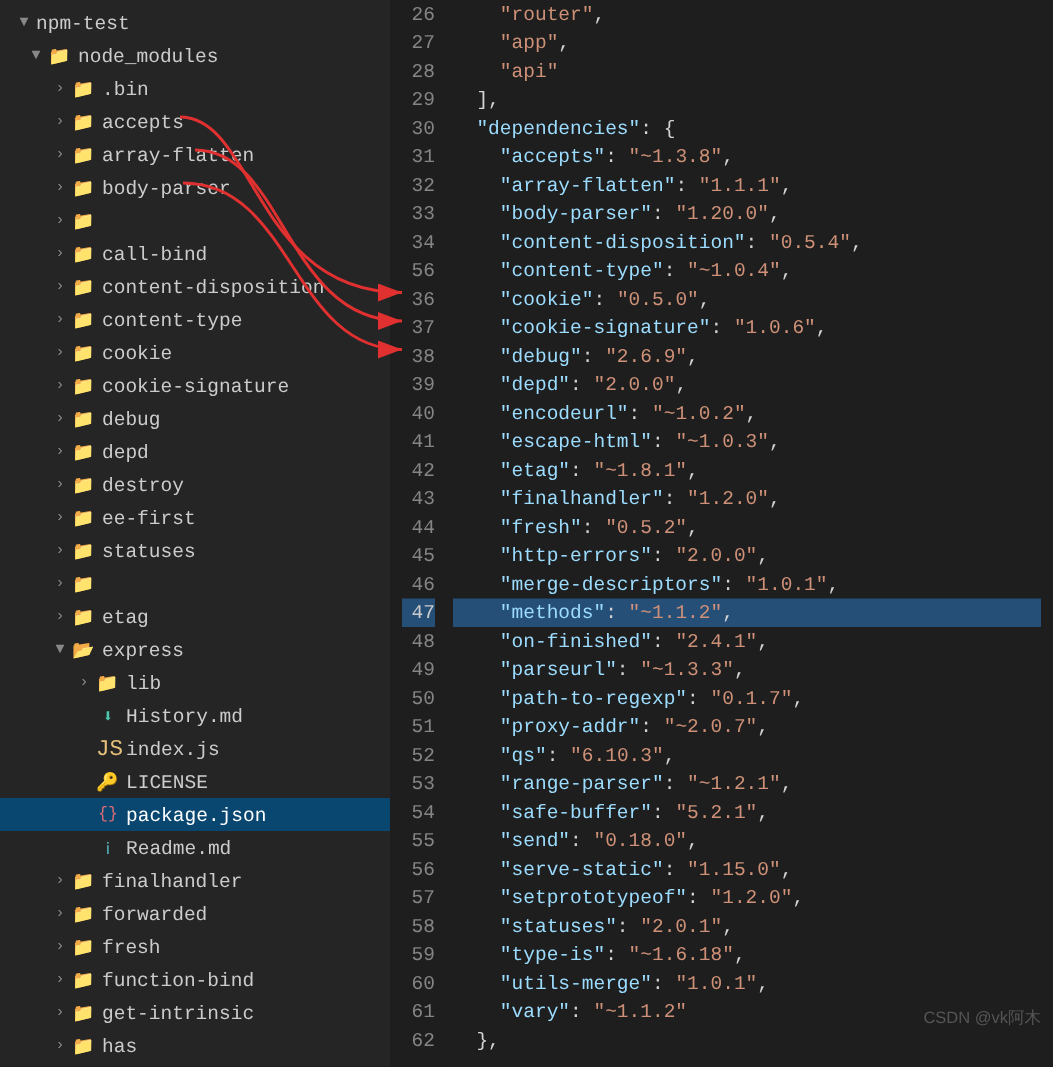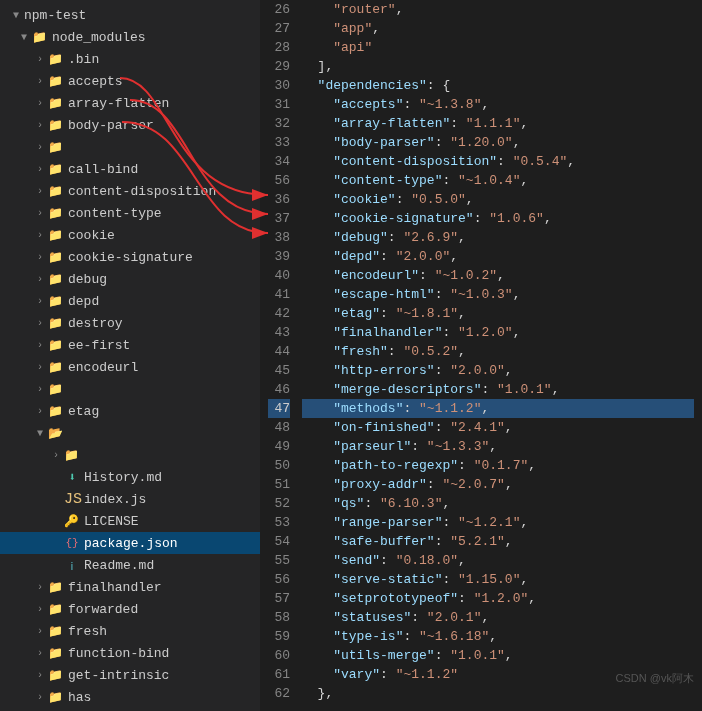--- a/index.html
+++ b/index.html
@@ -260,46 +260,48 @@
       <span class="indent" style="width:28px;"></span>
       <span class="arrow">›</span>
       <span class="icon" style="color:#e8c84d;">📁</span>
       <span class="label">ee-first</span>
     </div>
 
     <div class="tree-item">
       <span class="indent" style="width:28px;"></span>
       <span class="arrow">›</span>
       <span class="icon" style="color:#e8c84d;">📁</span>
-      <span class="label">encodeurl</span>
+      <span class="label">statuses</span>
     </div>
 
     <div class="tree-item">
       <span class="indent" style="width:28px;"></span>
       <span class="arrow">›</span>
       <span class="icon" style="color:#e8c84d;">📁</span>
     </div>
 
     <div class="tree-item">
       <span class="indent" style="width:28px;"></span>
       <span class="arrow">›</span>
       <span class="icon" style="color:#e8c84d;">📁</span>
       <span class="label">etag</span>
     </div>
 
     <div class="tree-item">
       <span class="indent" style="width:28px;"></span>
       <span class="arrow">▼</span>
       <span class="icon" style="color:#e8c84d;">📂</span>
+      <span class="label">express</span>
     </div>
 
     <div class="tree-item">
       <span class="indent" style="width:44px;"></span>
       <span class="arrow">›</span>
       <span class="icon" style="color:#e8c84d;">📁</span>
+      <span class="label">lib</span>
     </div>
 
     <div class="tree-item">
       <span class="indent" style="width:60px;"></span>
       <span class="icon" style="color:#4ec9b0;">⬇</span>
       <span class="label">History.md</span>
     </div>
 
     <div class="tree-item">
       <span class="indent" style="width:60px;"></span>

